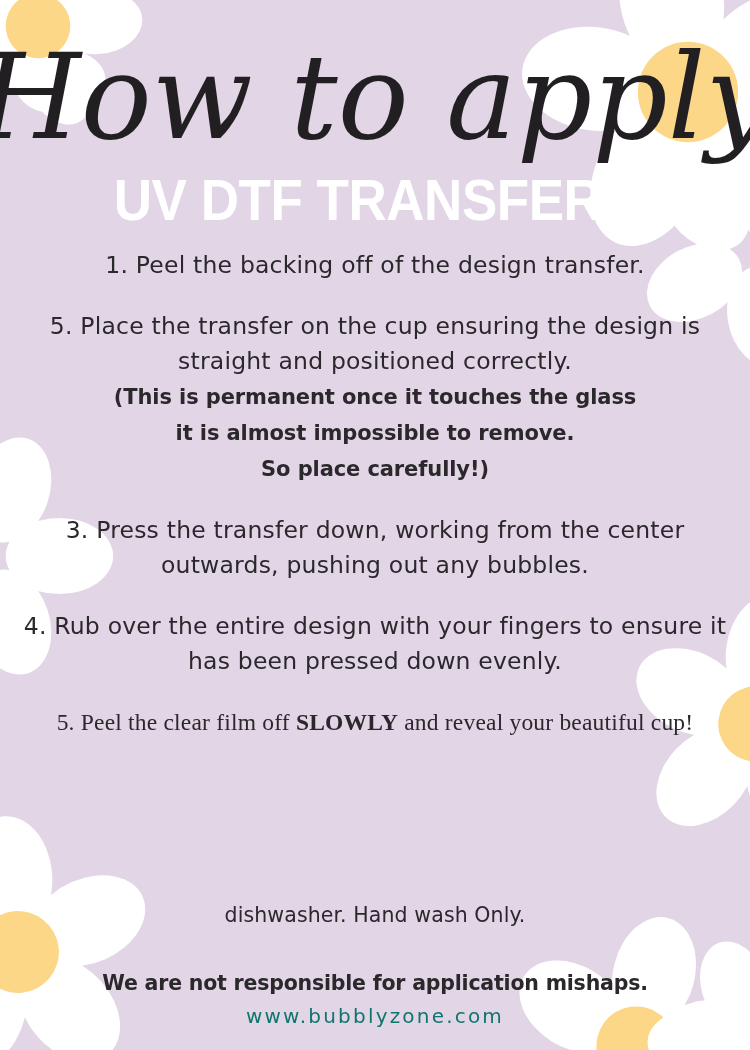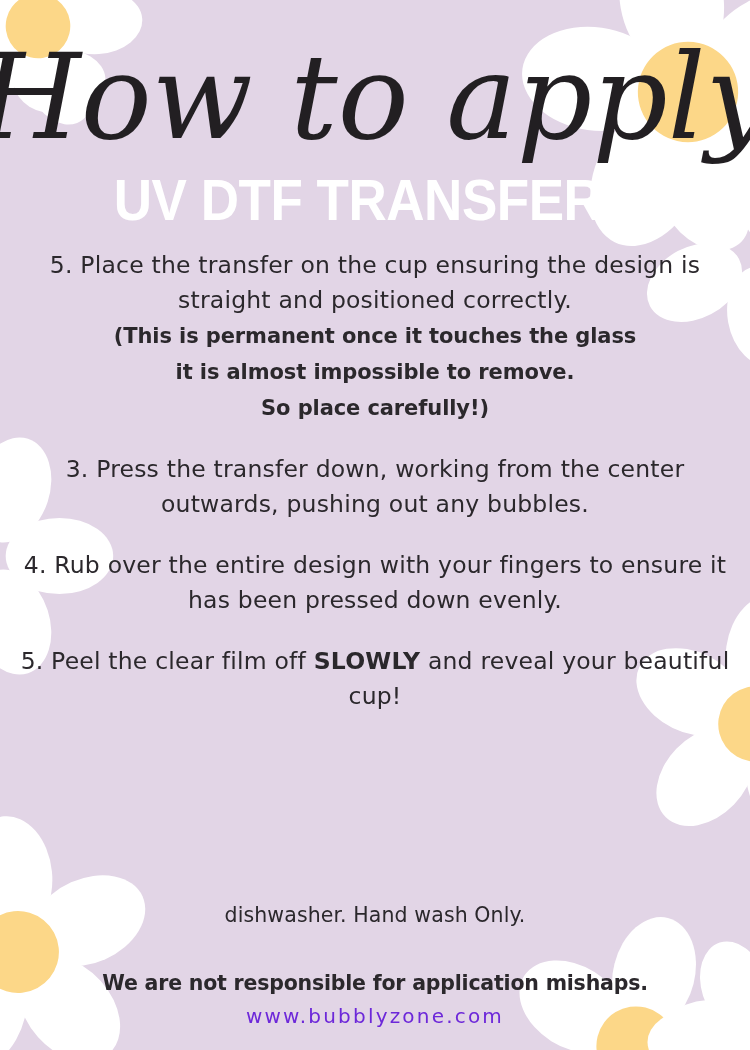--- a/index.html
+++ b/index.html
@@ -85,21 +85,21 @@
 
   .step {
     font-family: "DejaVu Sans", sans-serif;
     font-size: 23.5px;
     line-height: 35px;
     letter-spacing: 0.2px;
     margin: 0 0 26px 0;
     padding: 0;
     font-weight: 400;
   }
-  .step:last-child { margin-bottom: 15px; }
+  .step:last-child { margin-bottom: 15px; font-family: Liberation Serif, serif; }
   .step .emph {
     font-weight: bold;
   }
 
   .step-2-note {
     font-family: "DejaVu Sans", sans-serif;
     font-weight: bold;
     font-size: 21px;
     line-height: 35px;
     letter-spacing: -0.1px;
@@ -131,21 +131,21 @@
   
   .website {
     position: absolute;
     top: 1004px;
     left: 0;
     width: 750px;
     text-align: center;
     font-family: "DejaVu Sans", sans-serif;
     font-size: 20px;
     letter-spacing: 2.2px;
-    color: #6d28d9;
+    color: #0f766e;
   }
 </style>
 </head>
 <body>
 
 <div class="poster">
 
   <svg class="decor" viewBox="0 0 750 1050" xmlns="http://www.w3.org/2000/svg" aria-hidden="true">
     <defs>
       <g id="daisy">
@@ -238,20 +238,23 @@
     <div class="script-title">
       <svg viewBox="0 0 750 175" xmlns="http://www.w3.org/2000/svg">
         <text x="375" y="132" text-anchor="middle">How to apply</text>
       </svg>
     </div>
 
     <div class="block-title">UV DTF TRANSFERS</div>
 
     <div class="steps">
 
+      <p class="step">
+        <span>1. Peel the backing off of the design transfer.</span>
+      </p>
 
       <p class="step">
         <span>5. Place the transfer on the cup ensuring the design is straight and positioned correctly.</span>
         <br>
         <span class="step-2-note">(This is permanent once it touches the glass</span>
         <br>
         <span class="step-2-note">it is almost impossible to remove.</span>
         <br>
         <span class="step-2-note">So place carefully!)</span>
       </p>

